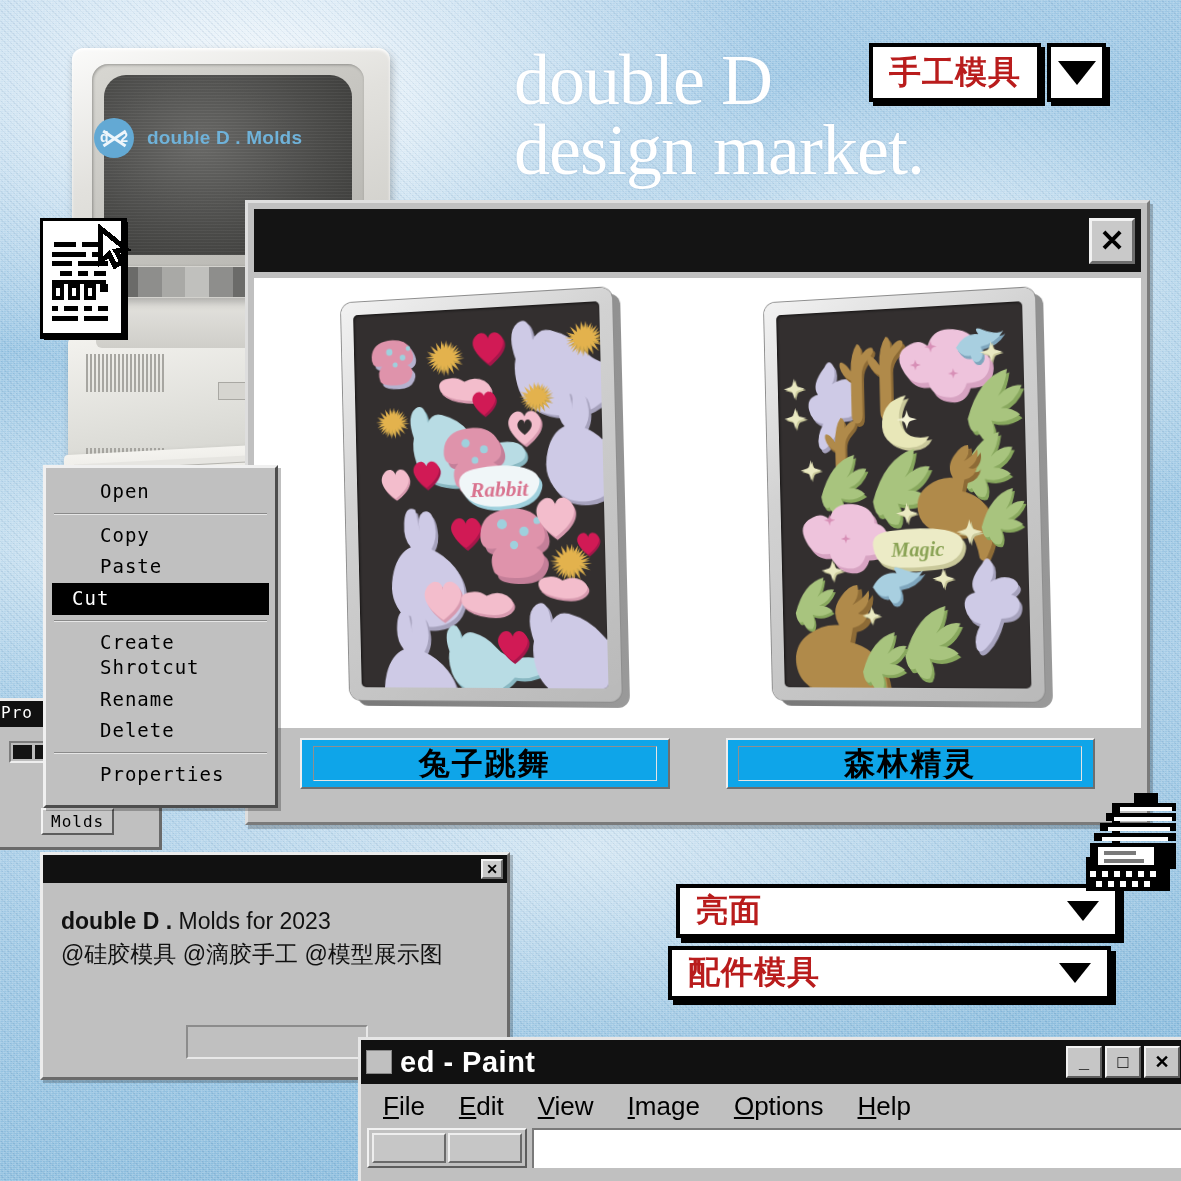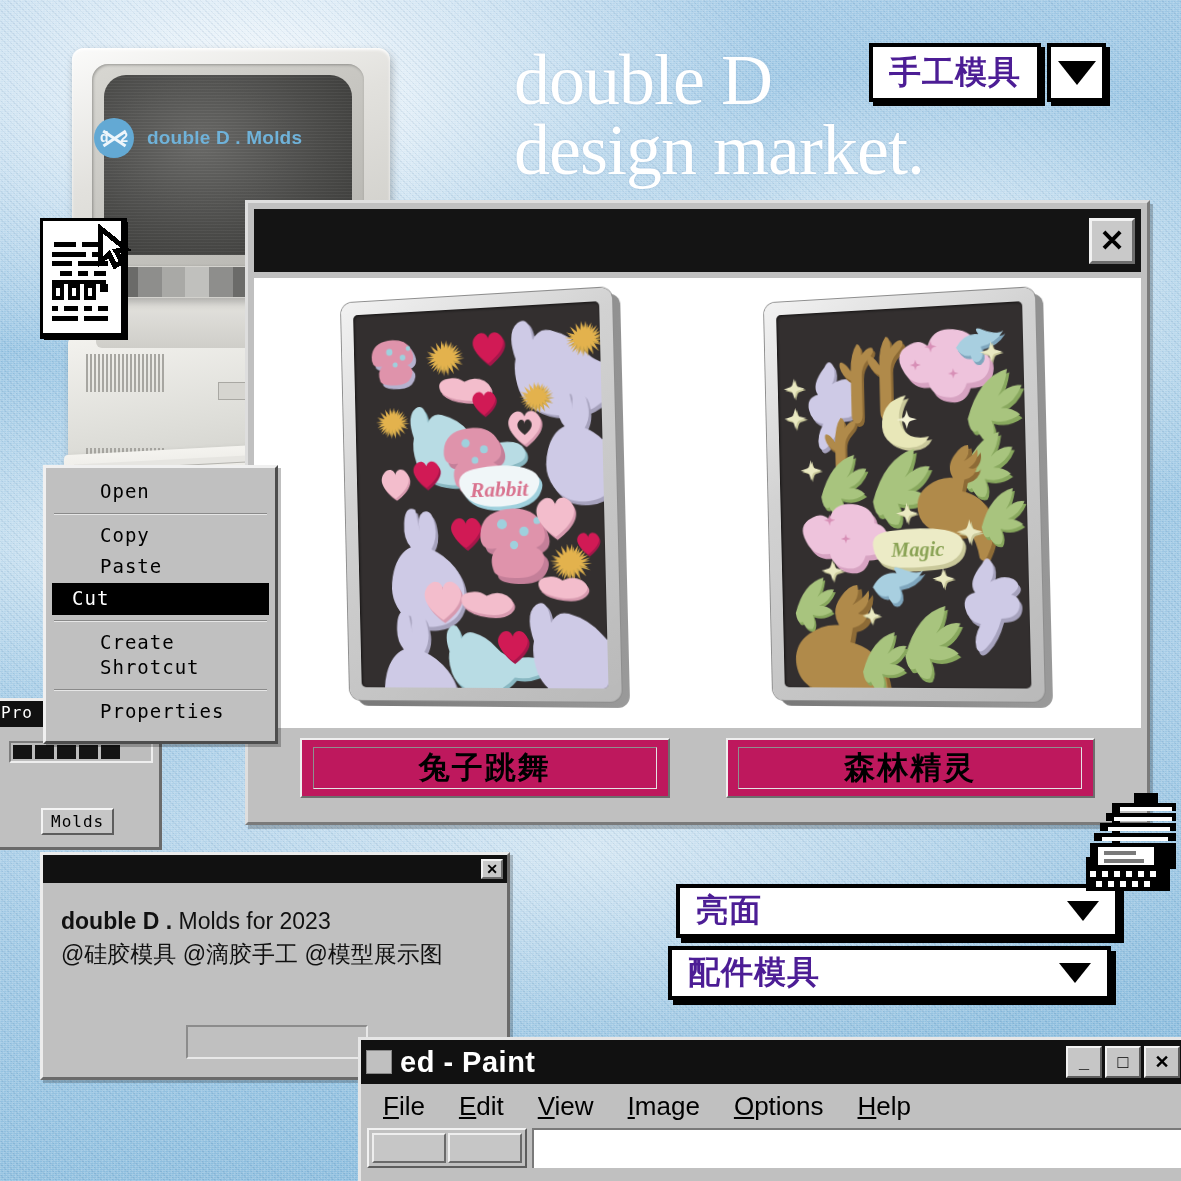--- a/index.html
+++ b/index.html
@@ -128,21 +128,21 @@
     display:flex; align-items:center; justify-content:center;
     font-size:30px; font-weight:700; color:#000; line-height:1;
     font-family:"Liberation Sans", sans-serif;
   }
   .mw-canvas {
     margin:6px 6px 0 6px; height:450px; background:#fff;
     display:flex; align-items:center; justify-content:space-around; padding:0 20px;
   }
   .mw-footer { display:flex; gap:56px; padding:10px 52px 0 52px; }
   .mw-label {
-    flex:1; height:60px; background:#be185d;
+    flex:1; height:51px; background:#0ea5e9;
     border-top:2px solid #efefef; border-left:2px solid #efefef;
     border-right:2px solid #6e6e6e; border-bottom:2px solid #6e6e6e;
     display:flex; align-items:center; justify-content:center;
   }
   .mw-label-in {
     width:94%; height:74%;
     border-top:1px solid #8f8f8f; border-left:1px solid #8f8f8f;
     border-right:1px solid #e4e4e4; border-bottom:1px solid #e4e4e4;
     display:flex; align-items:center; justify-content:center;
     font-size:31px; font-weight:700; color:#000; letter-spacing:2px;
@@ -237,21 +237,21 @@
     position:absolute; left:143px; bottom:18px; width:182px; height:34px; background:#c0c0c0;
     border-top:2px solid #8c8c8c; border-left:2px solid #8c8c8c;
     border-right:2px solid #e8e8e8; border-bottom:2px solid #e8e8e8;
   }
 
   
   .combo { position:absolute; z-index:11; display:flex; align-items:stretch; }
   .combo .field {
     background:#fff; border:4px solid #000;
     display:flex; align-items:center; padding:0 16px;
-    font-size:32px; font-weight:700; color:#4c1d95; letter-spacing:1px;
+    font-size:32px; font-weight:700; color:#b91c1c; letter-spacing:1px;
     box-shadow:4px 4px 0 #000;
   }
   .combo .arrow {
     background:#fff; border:4px solid #000; margin-left:6px;
     display:flex; align-items:center; justify-content:center;
     box-shadow:4px 4px 0 #000;
   }
   .combo.wide .field { flex:1; justify-content:space-between; }
   .tri { width:0;height:0;border-left:19px solid transparent;border-right:19px solid transparent;border-top:24px solid #000; }
   .tri.sm { border-left-width:16px;border-right-width:16px;border-top-width:20px; }
@@ -802,20 +802,22 @@
 </div>
 
 <div id="ctx-menu">
   <div class="ctx-item">Open</div>
   <div class="ctx-sep"></div>
   <div class="ctx-item">Copy</div>
   <div class="ctx-item">Paste</div>
   <div class="ctx-item sel">Cut</div>
   <div class="ctx-sep"></div>
   <div class="ctx-item">Create Shrotcut</div>
+  <div class="ctx-item">Rename</div>
+  <div class="ctx-item">Delete</div>
   <div class="ctx-sep"></div>
   <div class="ctx-item">Properties</div>
 </div>
 
 <div id="progress-dlg">
   <div class="pd-title">Pro</div>
   <div class="pd-bar">
     <i></i>
       <i></i>
       <i></i>

